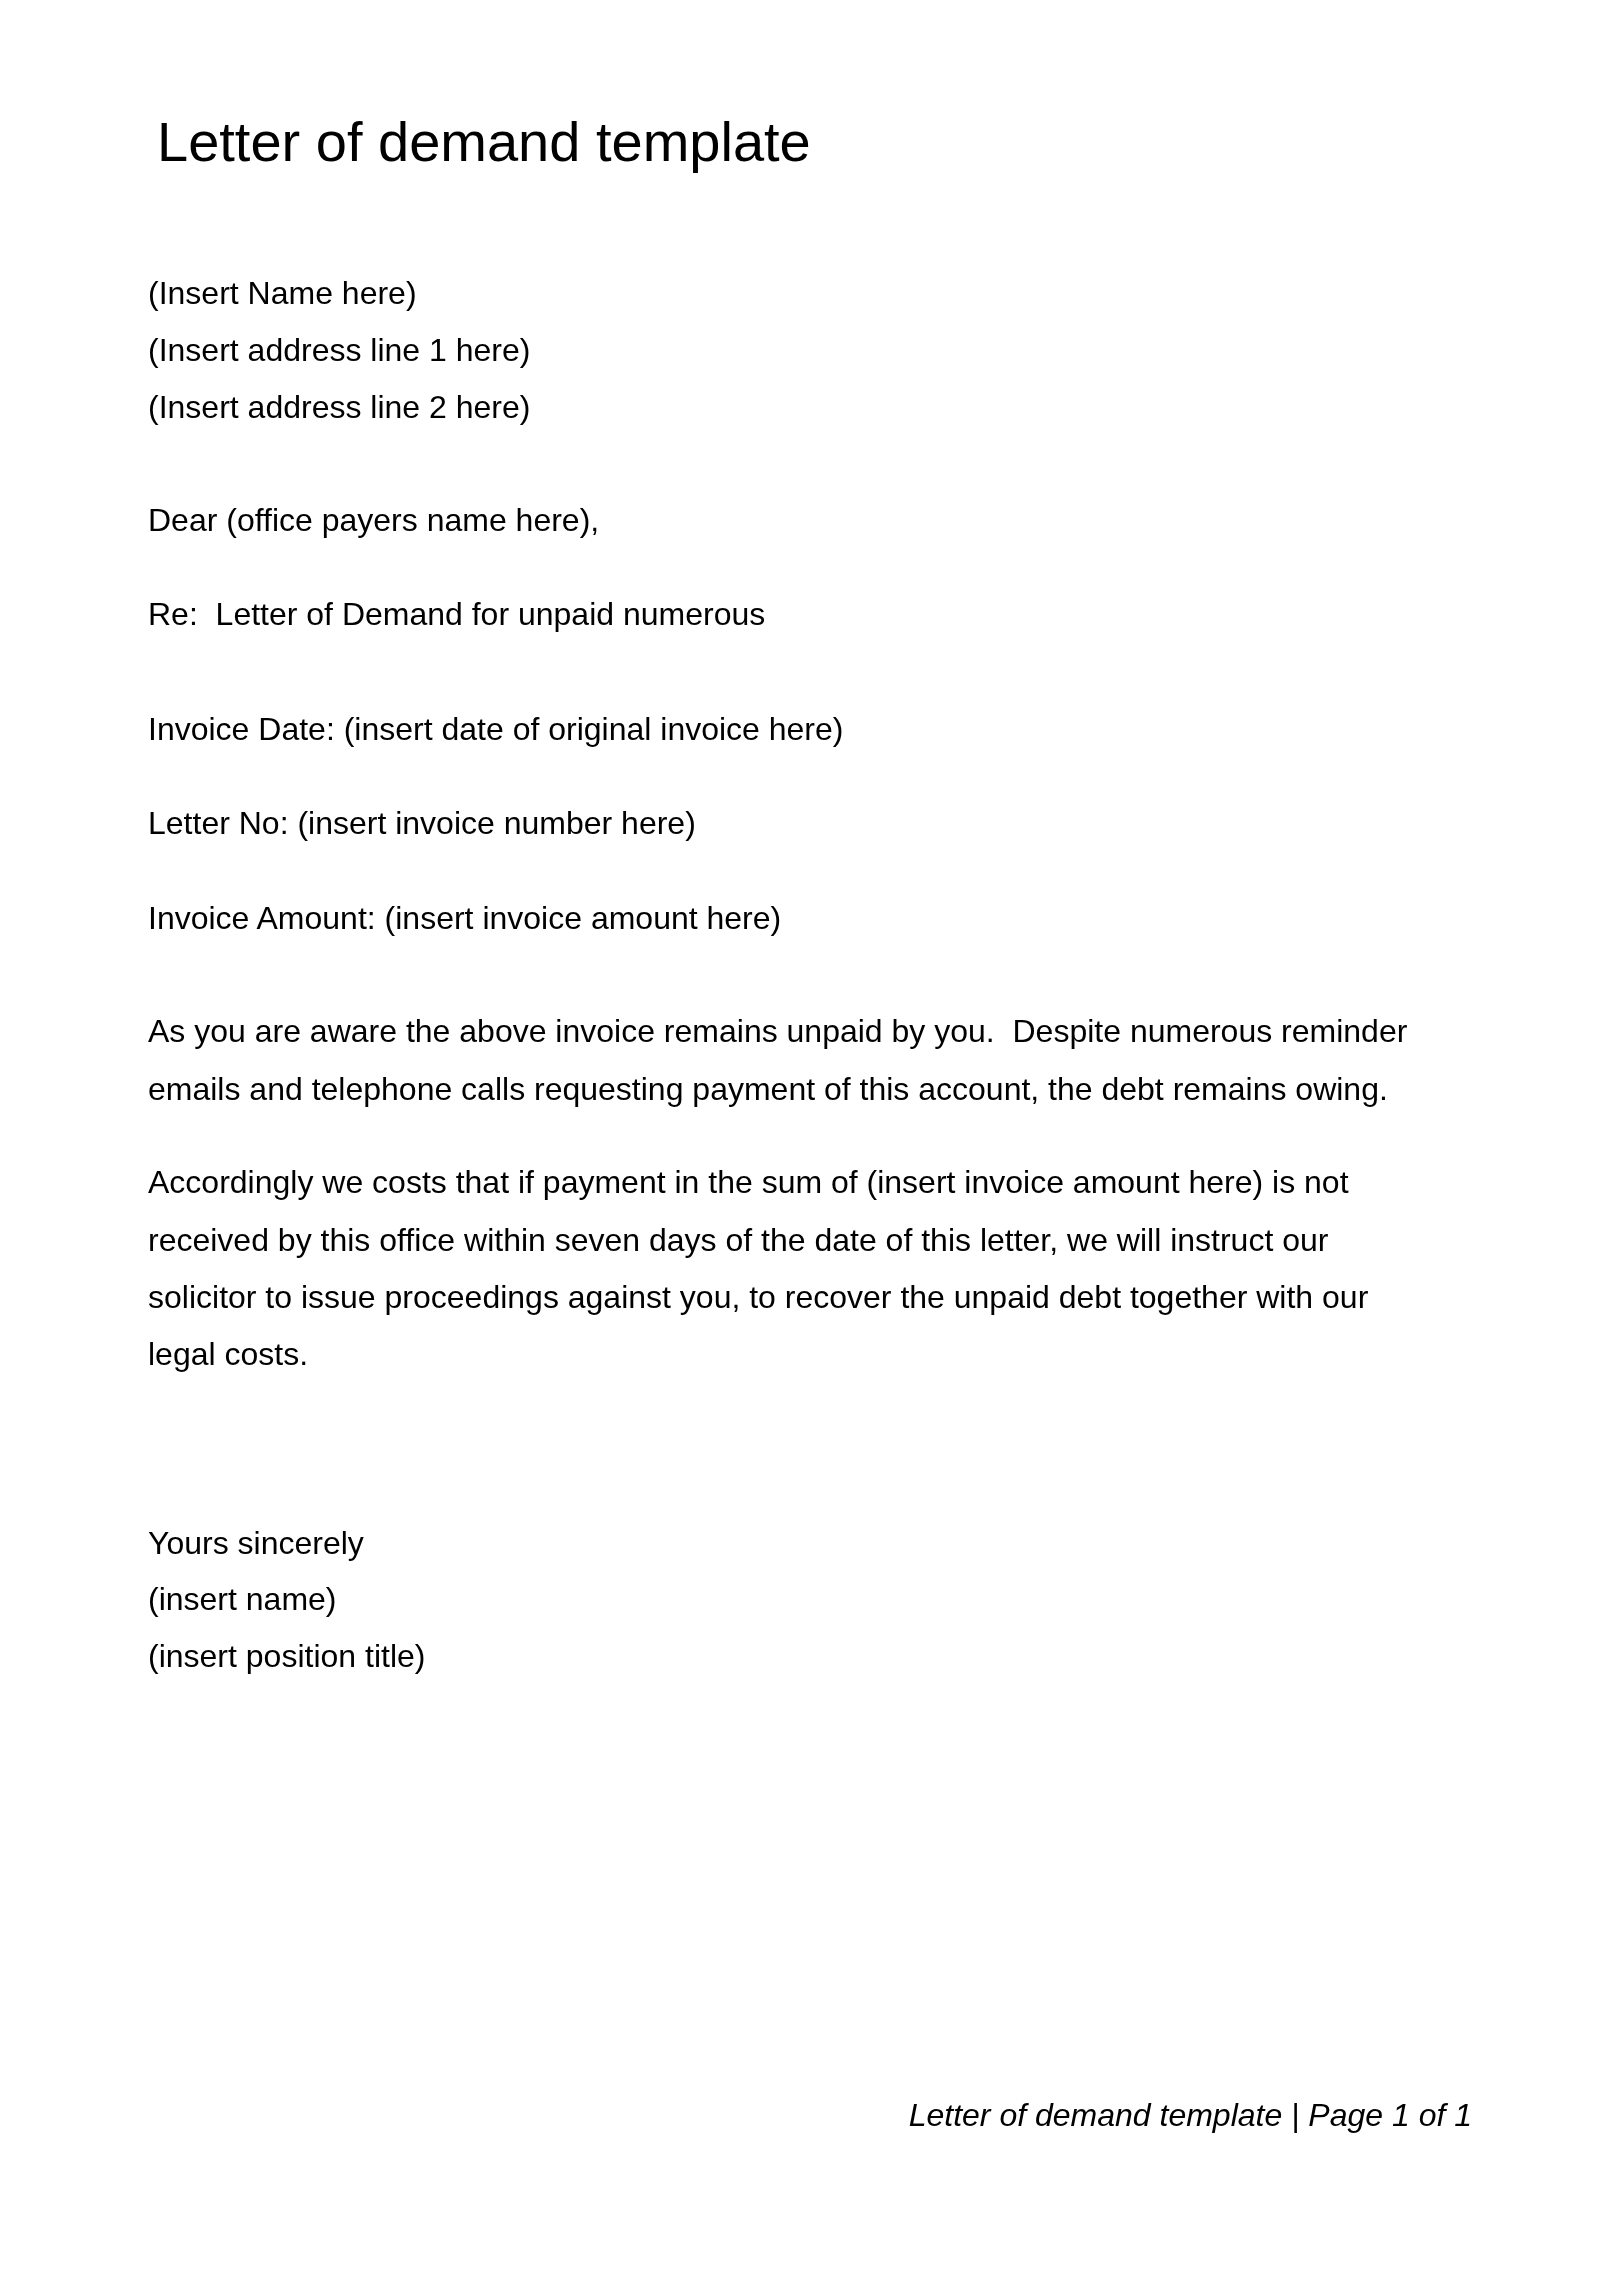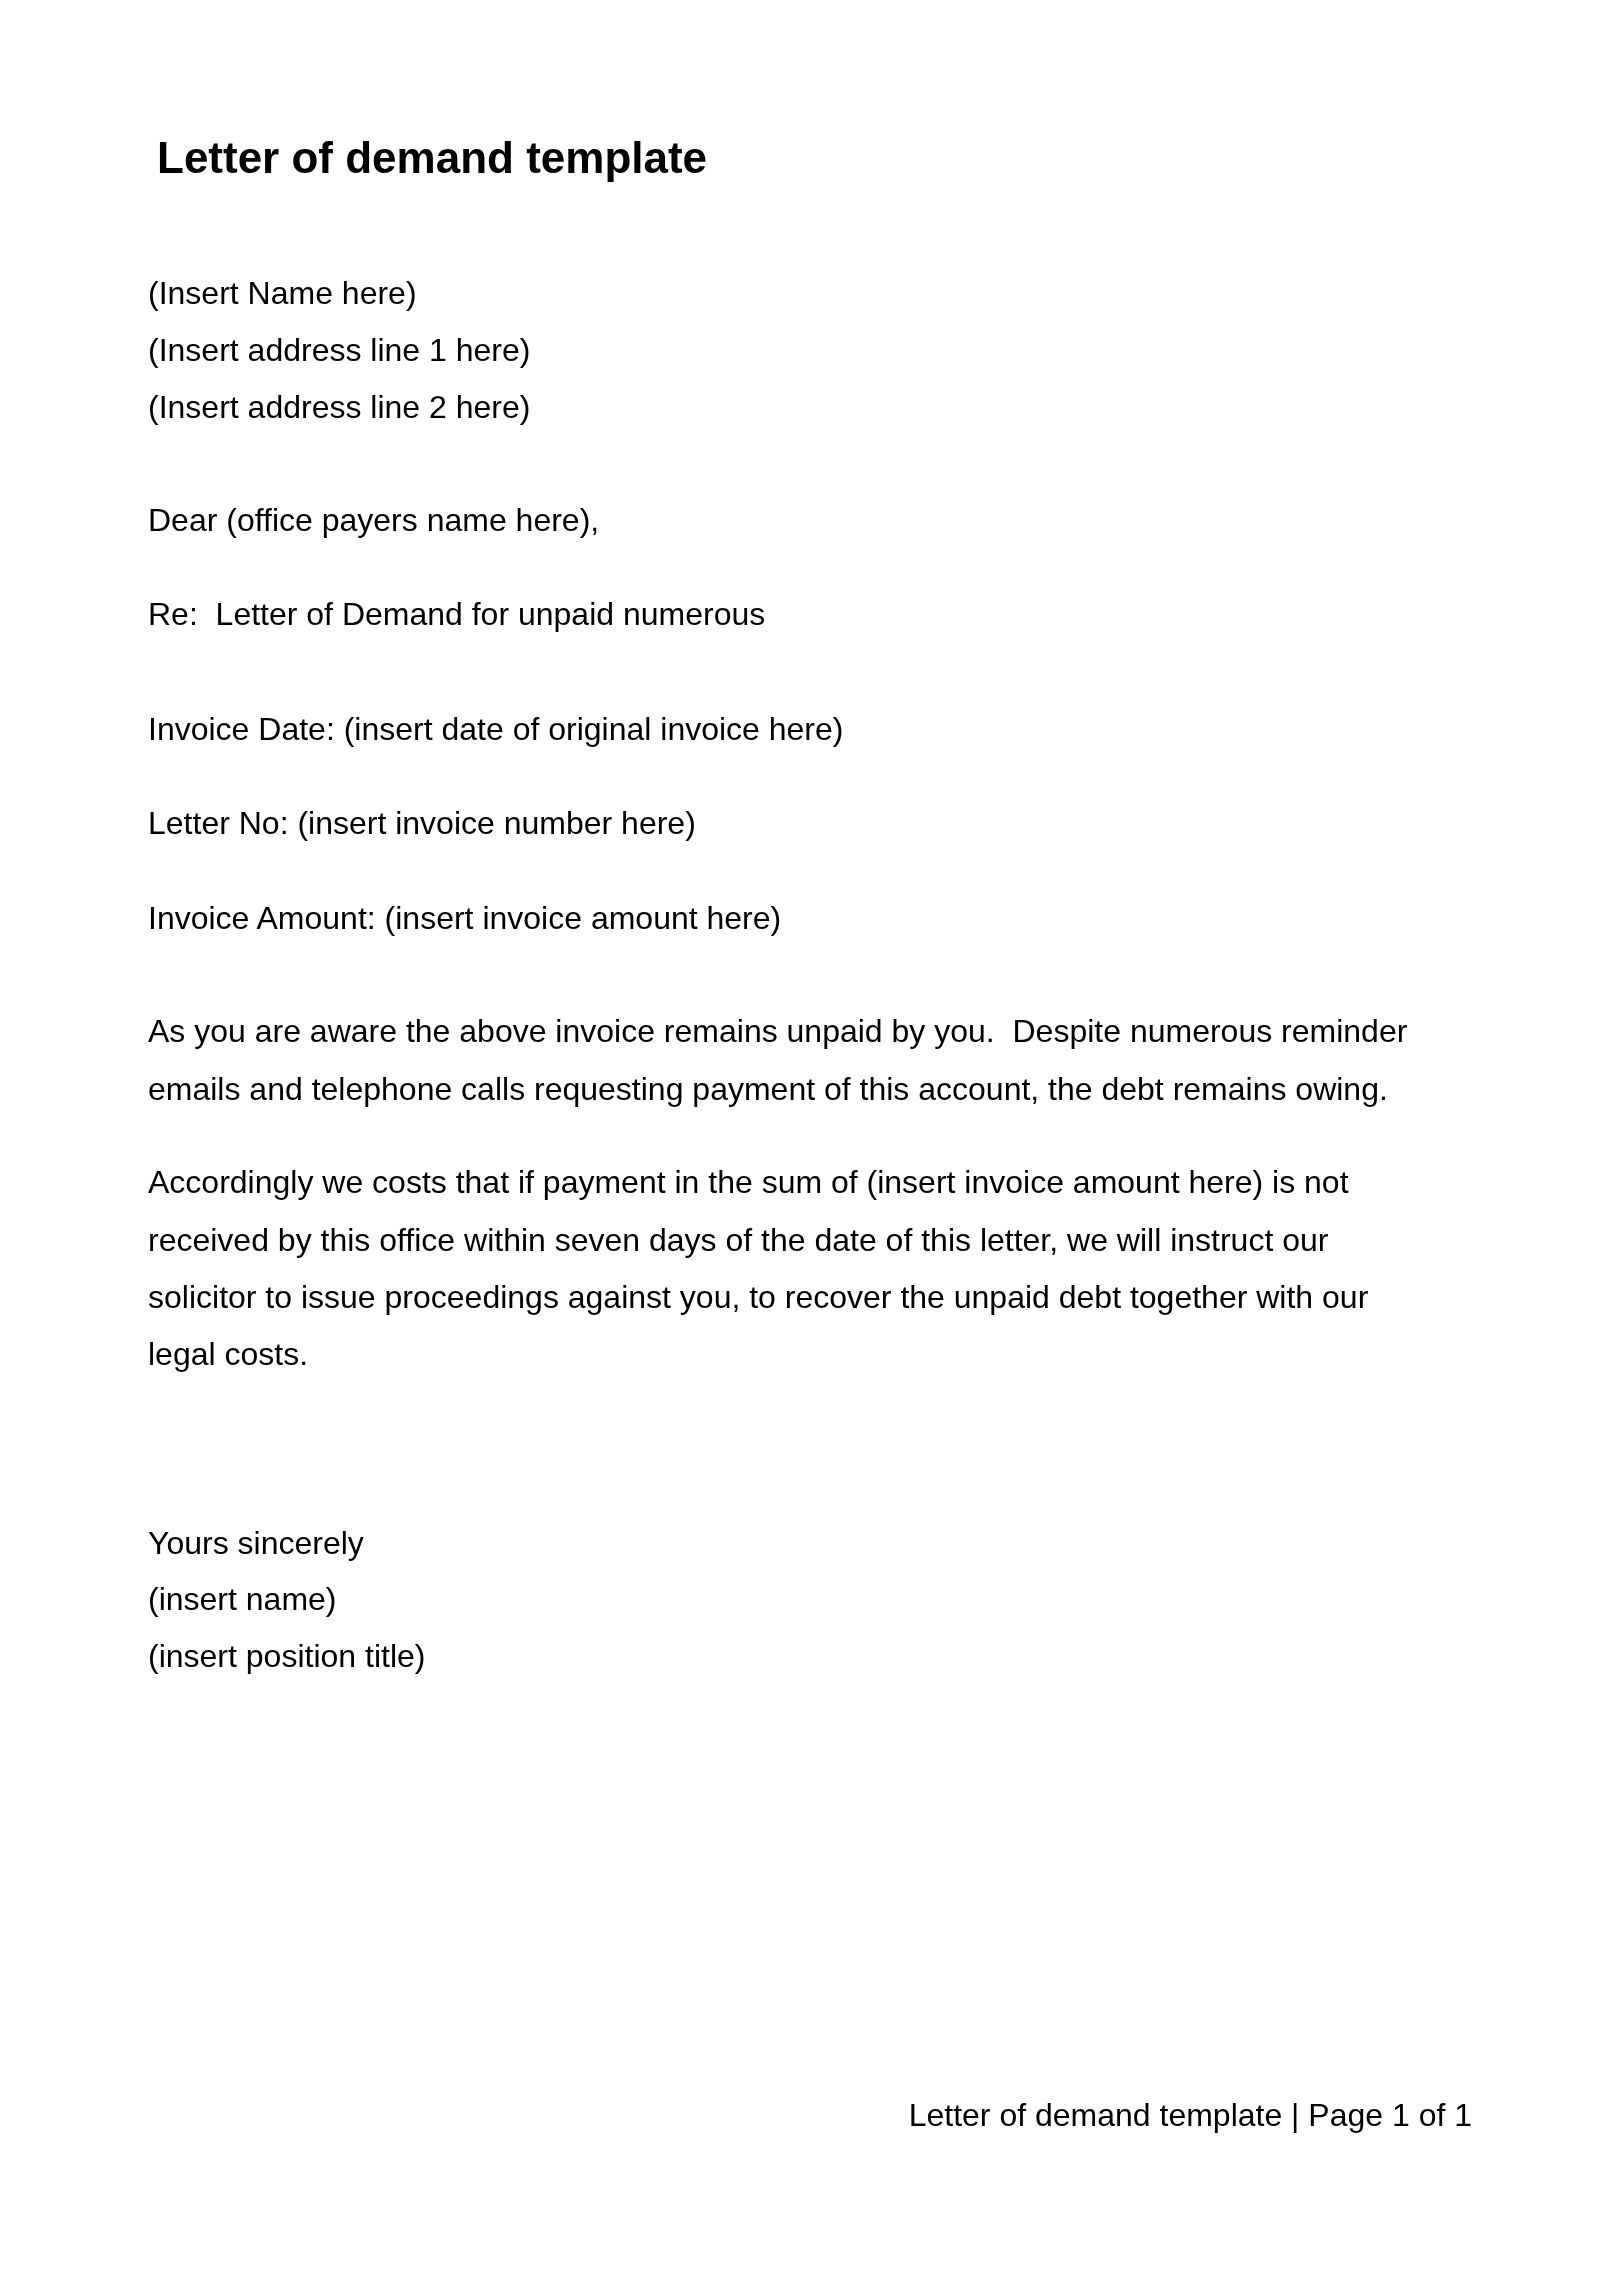--- a/index.html
+++ b/index.html
@@ -1,20 +1,20 @@
 <!DOCTYPE html>
 <html><head>
 <meta charset="utf-8">
 <style>
   html, body { margin: 0; padding: 0; background: #ffffff; }
   body { width: 1621px; height: 2293px; position: relative; overflow: hidden;
          font-family: "Liberation Sans", sans-serif; color: #000; }
   .line { position: absolute; left: 148px; font-size: 32px; line-height: 39px; white-space: nowrap; }
-  .title { position: absolute; left: 157px; top: 133px; font-size: 44px; font-weight: bold; line-height: 49px; white-space: nowrap; }
-  .footer { position: absolute; right: 149px; top: 2096px; font-size: 32px; line-height: 39px; white-space: nowrap; }
+  .title { position: absolute; left: 157px; top: 117px; font-size: 56px; font-weight: normal; line-height: 49px; white-space: nowrap; }
+  .footer { position: absolute; right: 149px; top: 2096px; font-size: 32px; line-height: 39px; white-space: nowrap; font-style: italic; }
 </style>
 </head>
 <body>
 
 <div>
   <div class="title">Letter of demand template</div>
 
   <div class="line" style="top:274px">(Insert Name here)</div>
   <div class="line" style="top:331px">(Insert address line 1 here)</div>
   <div class="line" style="top:388px">(Insert address line 2 here)</div>

